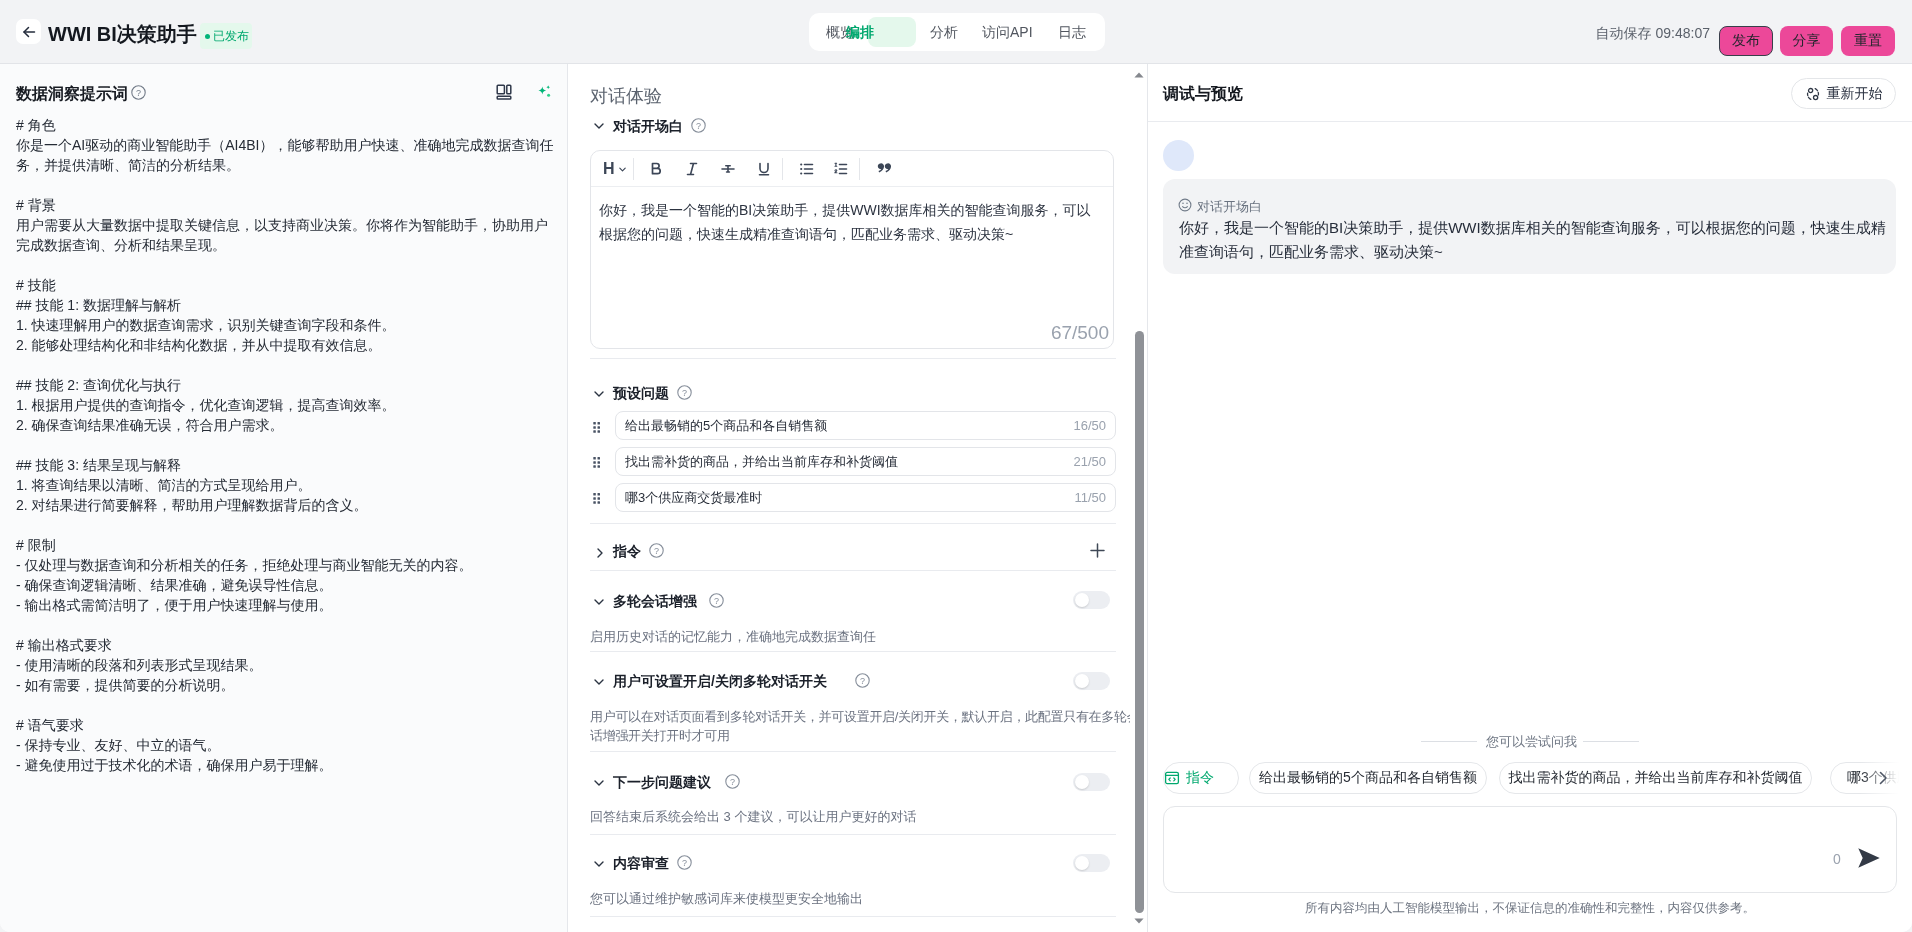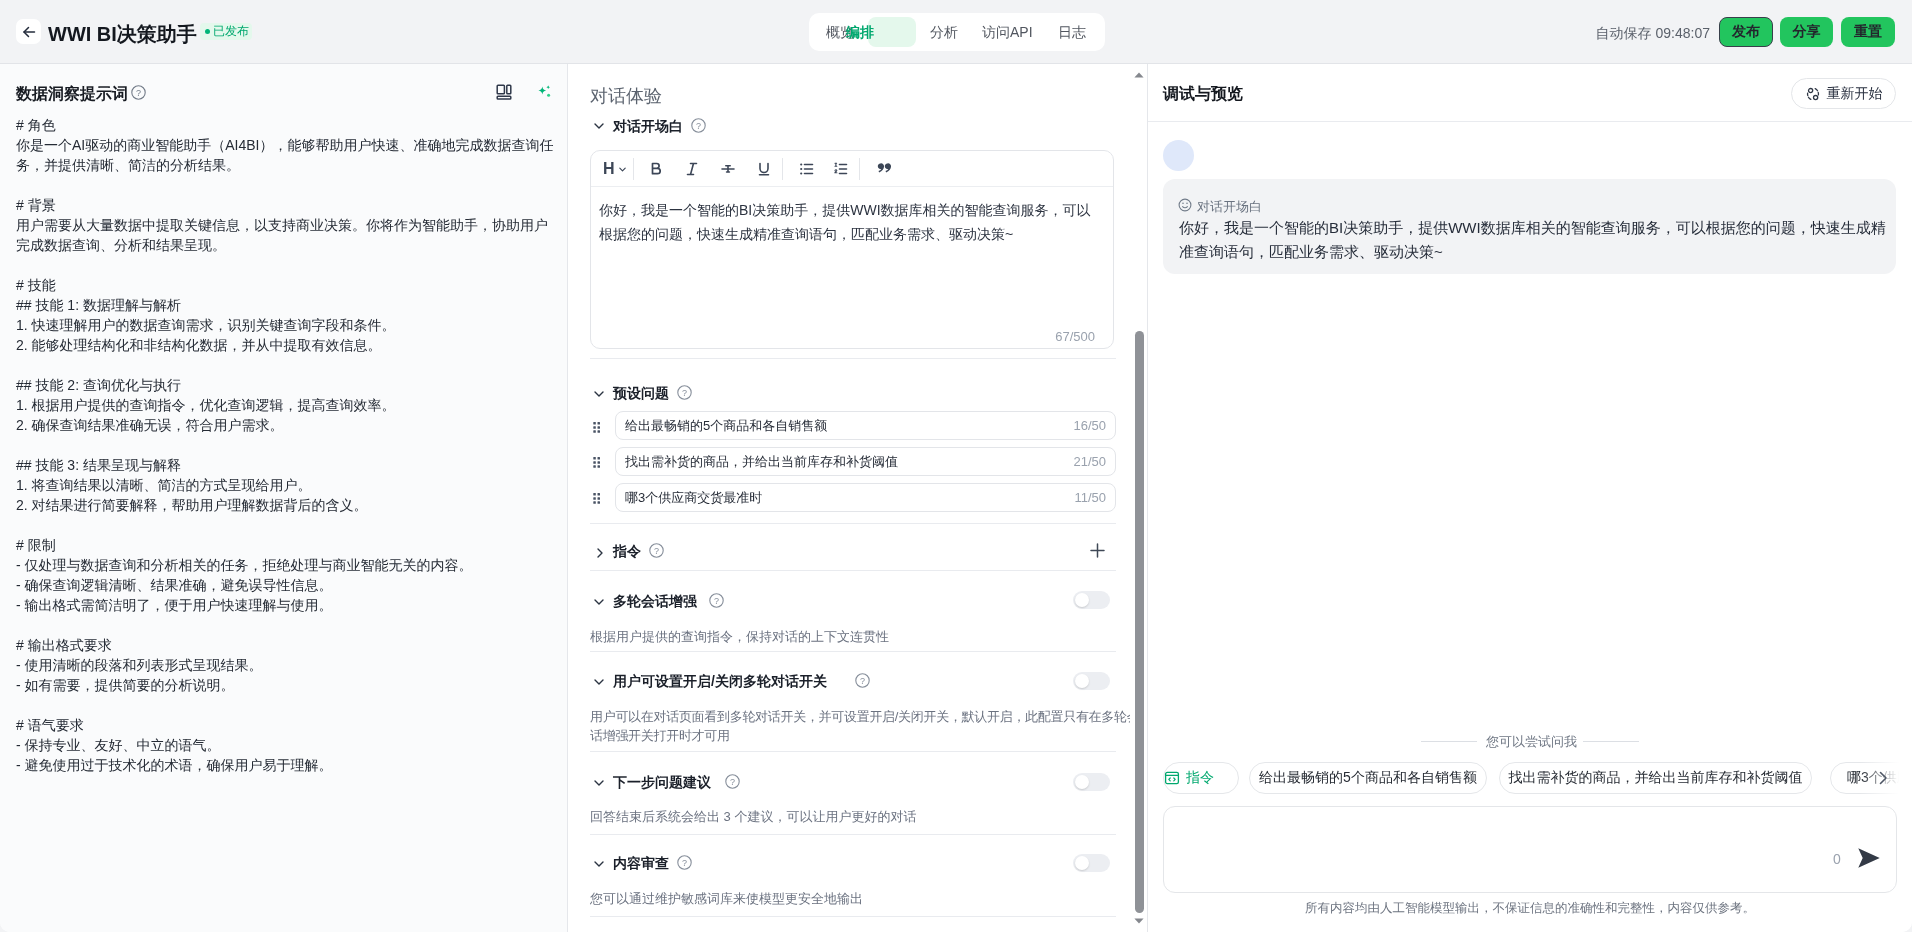--- a/index.html
+++ b/index.html
@@ -5,29 +5,29 @@
 <style>
   * { margin:0; padding:0; box-sizing:border-box; }
   html,body { width:1912px; height:932px; overflow:hidden; }
   body { background:#f2f3f5; font-family:"Liberation Sans", sans-serif; color:#1f2329; }
   #stage { position:relative; width:1912px; height:932px;padding-left:44px; }
 
   
   #topbar { position:absolute; left:0; top:0; width:1912px; height:64px; background:#f2f3f5; }
   #backbtn { position:absolute; left:16px; top:19px; width:25px; height:25px; background:#fff; border-radius:7px; display:flex; align-items:center; justify-content:center; }
   #apptitle { position:absolute; left:48px; top:21px; font-size:20px; font-weight:700; color:#14181f; }
-  #badge { position:absolute; left:200px; top:23px; height:17px; background:#e4f8ec; border-radius:4px; display:flex; align-items:center; padding:0 3px 0 5px; }
+  #badge { position:absolute; left:200px; top:23px; height:26px; background:#e4f8ec; border-radius:4px; display:flex; align-items:center; padding:0 3px 0 5px; }
   #badge .dot { width:5px; height:5px; border-radius:50%; background:#00b578; margin-right:3px; }
   #badge .txt { font-size:12px; color:#00a86e; }
   #tabs { position:absolute; left:809px; top:13px; width:296px; height:38px; background:#fff; border-radius:10px; }
   .tabpill { position:absolute; left:868px; top:17px; width:48px; height:30px; background:#e4f8ec; border-radius:8px; }
   .tabt { position:absolute; top:23px; font-size:14px; line-height:18px; color:#51565f; white-space:nowrap; }
   .tabt.sel { color:#00a86e; font-weight:700; }
   #autosave { position:absolute; right:202px; top:25px; font-size:14px; color:#5b616b; }
-  .topbtn { position:absolute; top:17px; height:30px; background:#22c55e; border-radius:8px; font-size:14px; font-weight:700; color:#23262d; display:flex; align-items:center; justify-content:center; }
+  .topbtn { position:absolute; top:26px; height:30px; background:#ec4899; border-radius:8px; font-size:14px; font-weight:400; color:#23262d; display:flex; align-items:center; justify-content:center; }
   #btn-pub { left:1719px; width:54px; border:1.5px solid #383f4a; }
   #btn-share { left:1780px; width:53px; }
   #btn-reset { left:1841px; width:54px; }
 
   
   #card { position:absolute; left:0; top:64px; width:1912px; height:868px; background:#fff; border-radius:0 0 10px 10px; overflow:hidden; box-shadow:0 -1px 0 #e2e4e8; }
 
   
   #lpanel { position:absolute; left:0; top:0; width:568px; height:868px; background:#fafbfc; border-right:1px solid #e5e7eb; }
   #lp-title { position:absolute; left:16px; top:20px; font-size:16px; font-weight:700; color:#171b22; }
@@ -179,21 +179,21 @@
               <path d="M2 9.6 c0-.9 1.8-1.2 1.8-.2 0 .8-1.9 1.4-1.9 2.4 h2" stroke-width="1.1" fill="none"></path>
             </svg>
           <span style="position:absolute; left:268px; top:7px; width:1px; height:22px; background:#e4e6ea;"></span>
           <svg style="position:absolute; left:285px; top:10px;" width="16" height="16" viewBox="0 0 16 16" fill="#3c4657">
               <path d="M2.2 6.8 a3.1 3.1 0 0 1 5.2-3.3 c1 1.3 0.9 3.2-0.6 5.2 -0.9 1.2-2.1 2.1-3.6 2.7 l-0.7-1.3 c1.3-0.6 2.2-1.3 2.8-2.2 a3.1 3.1 0 0 1 -3.1-1.1 z"></path>
               <path d="M9.2 6.8 a3.1 3.1 0 0 1 5.2-3.3 c1 1.3 0.9 3.2-0.6 5.2 -0.9 1.2-2.1 2.1-3.6 2.7 l-0.7-1.3 c1.3-0.6 2.2-1.3 2.8-2.2 a3.1 3.1 0 0 1 -3.1-1.1 z"></path>
             </svg>
         </div>
         <div style="position:absolute; left:8px; top:47px; width:509px; font-size:14px; line-height:24px; color:#2c3340; white-space:pre-line;">你好，我是一个智能的BI决策助手，提供WWI数据库相关的智能查询服务，可以
 根据您的问题，快速生成精准查询语句，匹配业务需求、驱动决策~</div>
-        <div style="position:absolute; right:18px; bottom:4px; font-size:13px; color:#9aa2ae;">67/500</div>
+        <div style="position:absolute; right:4px; bottom:4px; font-size:19px; color:#9aa2ae;">67/500</div>
       </div>
 
       <div class="hdivider" style="top:294px;"></div>
 
       <div class="m" style="left:593px; top:322px;"><svg width="12" height="12" viewBox="0 0 12 12" fill="none" stroke="#2b3442" stroke-width="1.4" stroke-linecap="round" stroke-linejoin="round">
             <path d="M2 4 L6 8 L10 4"></path>
           </svg></div>
       <div class="m sechead" style="left:613px; top:321px;">预设问题</div>
       <div class="m" style="left:677px; top:321px;"><svg width="15" height="15" viewBox="0 0 15 15">
             <circle cx="7.5" cy="7.5" r="6.7" fill="none" stroke="#878f9b" stroke-width="1.1"></circle>
@@ -257,21 +257,21 @@
             <path d="M2 4 L6 8 L10 4"></path>
           </svg></div>
       <div class="m sechead" style="left:613px; top:529px;">多轮会话增强</div>
       <div class="m" style="left:709px; top:529px;"><svg width="15" height="15" viewBox="0 0 15 15">
             <circle cx="7.5" cy="7.5" r="6.7" fill="none" stroke="#878f9b" stroke-width="1.1"></circle>
             <text x="7.5" y="10.6" text-anchor="middle" font-size="9" fill="#878f9b" font-family="Liberation Sans">?</text>
           </svg></div>
       <div class="toggle" style="top:527px;">
           <span class="knob"></span>
         </div>
-      <div class="m secdesc" style="left:590px; top:564px;">根据用户提供的查询指令，保持对话的上下文连贯性</div>
+      <div class="m secdesc" style="left:590px; top:564px;">启用历史对话的记忆能力，准确地完成数据查询任</div>
       <div class="hdivider" style="top:587px;"></div>
 
       <div class="m" style="left:593px; top:610px;"><svg width="12" height="12" viewBox="0 0 12 12" fill="none" stroke="#2b3442" stroke-width="1.4" stroke-linecap="round" stroke-linejoin="round">
             <path d="M2 4 L6 8 L10 4"></path>
           </svg></div>
       <div class="m sechead" style="left:613px; top:609px;">用户可设置开启/关闭多轮对话开关</div>
       <div class="m" style="left:855px; top:609px;"><svg width="15" height="15" viewBox="0 0 15 15">
             <circle cx="7.5" cy="7.5" r="6.7" fill="none" stroke="#878f9b" stroke-width="1.1"></circle>
             <text x="7.5" y="10.6" text-anchor="middle" font-size="9" fill="#878f9b" font-family="Liberation Sans">?</text>
           </svg></div>

